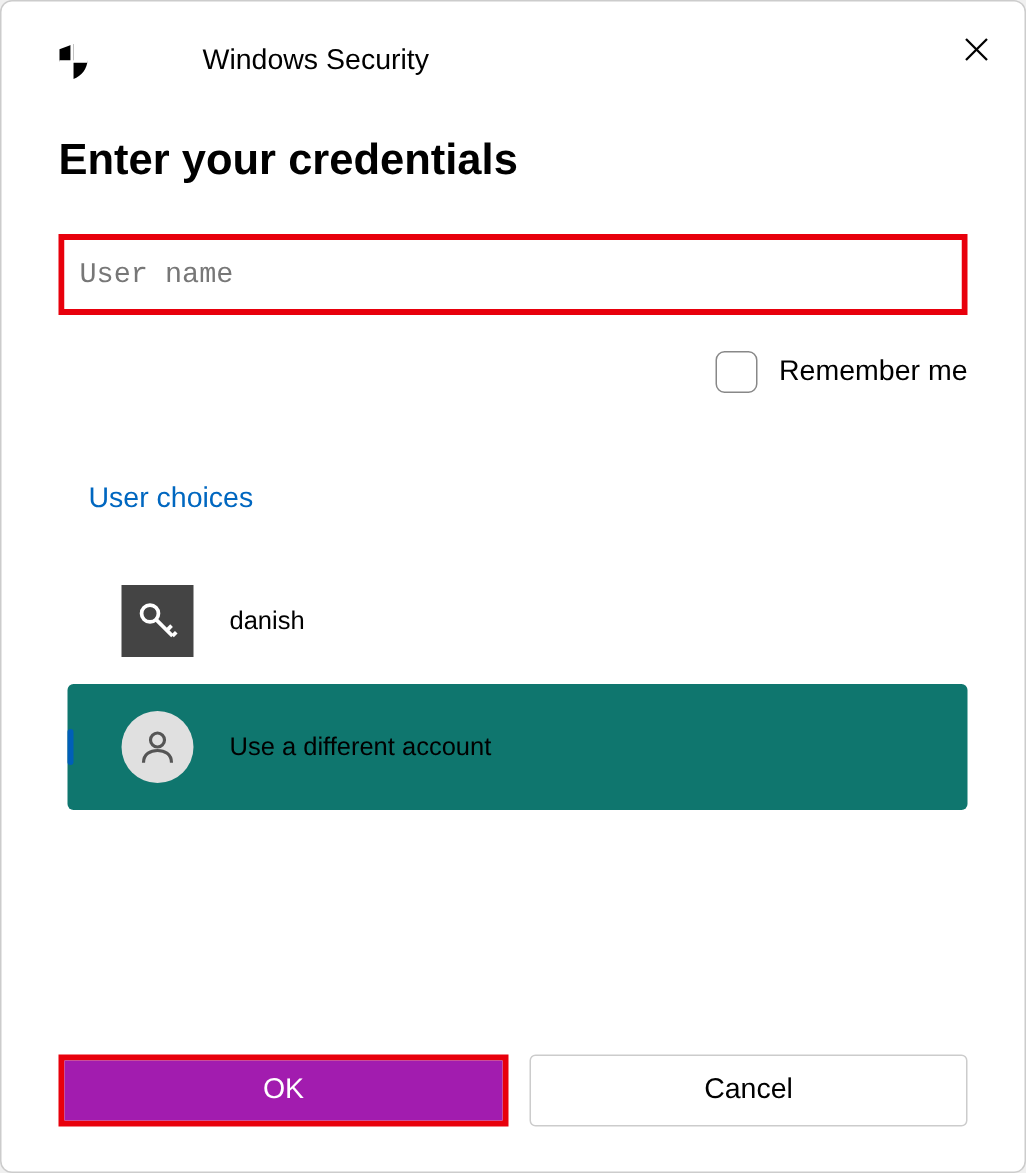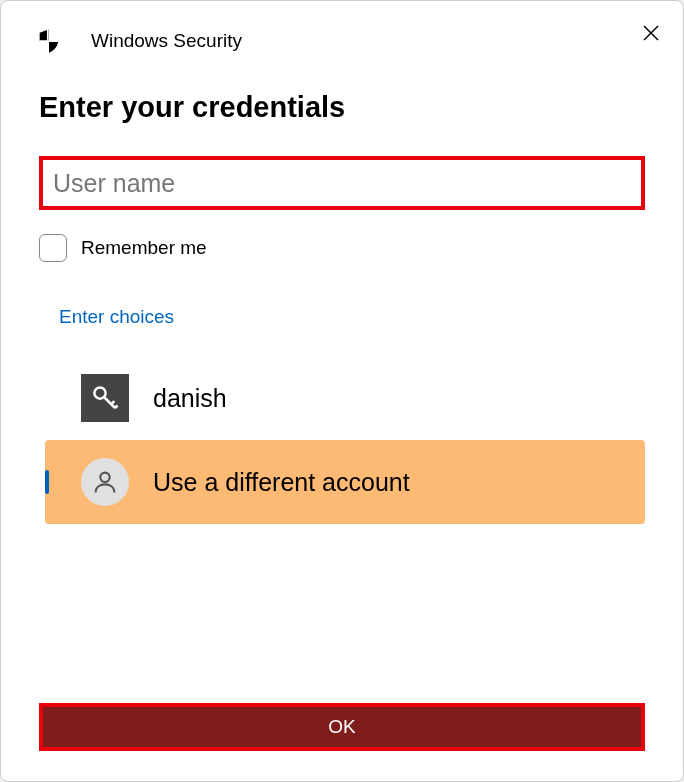--- a/index.html
+++ b/index.html
@@ -18,20 +18,21 @@
       border: 1px solid #ccc;
       border-radius: 8px;
       position: relative;
       padding: 0;
     }
     .titlebar {
       display: flex;
       align-items: center;
       padding: 20px 17px 0 34px;
       height: 60px;
+      gap: 44px;
     }
     .shield-icon {
       width: 28px;
       height: 28px;
       margin-right: 28px;
     }
     .title {
       font-size: 19px;
       color: #000;
     }
@@ -66,36 +67,37 @@
       height: 54px;
       display: flex;
       align-items: center;
       padding: 0;
     }
     .text-input {
       border: none;
       outline: none;
       width: 100%;
       height: 100%;
-      font-size: 25px;
+      font-size: 19px;
       padding: 0 10px;
-      font-family: Liberation Sans, sans-serif;
+      font-family: Liberation Mono, monospace;
       color: #000;
     }
     .text-input::placeholder {
       color: #777;
     }
     .username-cursor {
       position: relative;
     }
     .checkbox-row {
       display: flex;
       align-items: center;
       margin-top: 24px;
-      margin-bottom: 44px;
+      margin-bottom: 60px;
+      justify-content: flex-end;
     }
     .checkbox {
       width: 28px;
       height: 28px;
       border: 1.5px solid #888;
       border-radius: 6px;
       margin-right: 14px;
       cursor: pointer;
     }
     .checkbox-label {
@@ -111,21 +113,21 @@
     }
     .account-row {
       display: flex;
       align-items: center;
       height: 68px;
       padding-left: 42px;
       cursor: pointer;
       margin-bottom: 8px;
     }
     .account-row.selected {
-      background: #fdba74;
+      background: #0f766e;
       border-radius: 4px;
       margin-left: 6px;
       padding-left: 36px;
       position: relative;
       height: 84px;
     }
     .account-row.selected::before {
       content: '';
       position: absolute;
       left: 0;
@@ -149,21 +151,21 @@
       width: 48px;
       height: 48px;
       background: #e0e0e0;
       border-radius: 50%;
       display: flex;
       align-items: center;
       justify-content: center;
       margin-right: 24px;
     }
     .account-label {
-      font-size: 25px;
+      font-size: 17px;
       color: #000;
     }
     .button-row {
       display: flex;
       gap: 14px;
       padding: 0 38px;
       position: absolute;
       bottom: 30px;
       left: 0;
       right: 0;
@@ -180,21 +182,21 @@
       height: 100%;
       font-size: 19px;
       font-family: 'Segoe UI', sans-serif;
       cursor: pointer;
       border: none;
       display: flex;
       align-items: center;
       justify-content: center;
     }
     .btn-primary {
-      background: #7f1d1d;
+      background: #a21caf;
       color: white;
     }
     .btn-secondary {
       background: white;
       color: #000;
       border: 1px solid #ccc;
       border-radius: 4px;
       height: 48px;
     }
   </style>
@@ -229,21 +231,21 @@
     <div class="input-wrapper">
       <input type="text" class="text-input username-cursor" autofocus="" placeholder="User name" style="">
     </div>
 
 
     <div class="checkbox-row">
       <div class="checkbox"></div>
       <span class="checkbox-label">Remember me</span>
     </div>
 
-    <div class="more-choices">Enter choices</div>
+    <div class="more-choices">User choices</div>
 
     <div class="account-row">
       <div class="key-icon-box">
         <svg viewBox="0 0 24 24" width="30" height="30">
           <circle cx="8" cy="8" r="4.5" fill="none" stroke="#fff" stroke-width="2"></circle>
           <circle cx="8" cy="8" r="1.5" fill="#444"></circle>
           <line x1="11" y1="11" x2="20" y2="20" stroke="#fff" stroke-width="2"></line>
           <line x1="17" y1="17" x2="19.5" y2="14.5" stroke="#fff" stroke-width="2"></line>
           <line x1="20" y1="20" x2="22" y2="18" stroke="#fff" stroke-width="2"></line>
         </svg>
@@ -259,14 +261,17 @@
         </svg>
       </div>
       <span class="account-label">Use a different account</span>
     </div>
   </div>
 
   <div class="button-row">
     <div class="btn-wrapper primary">
       <button class="btn btn-primary">OK</button>
     </div>
+    <div class="btn-wrapper">
+      <button class="btn btn-secondary">Cancel</button>
+    </div>
   </div>
 </div>
 
 </body></html>

